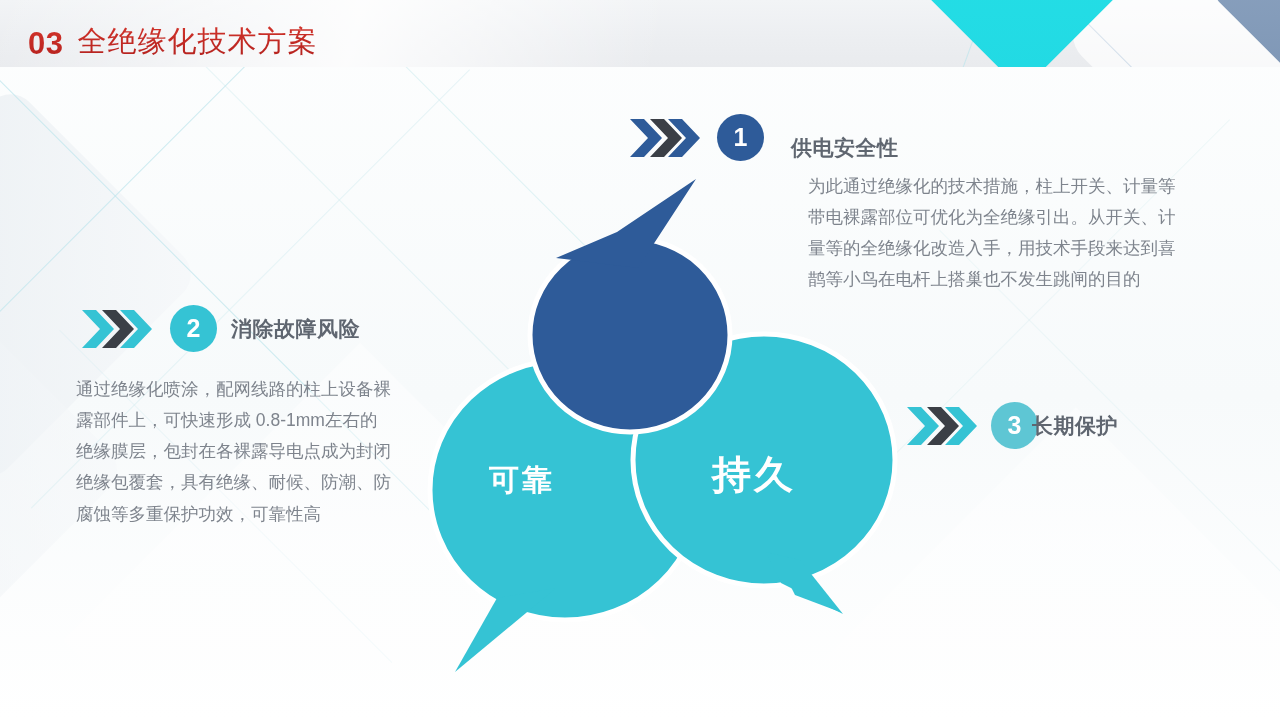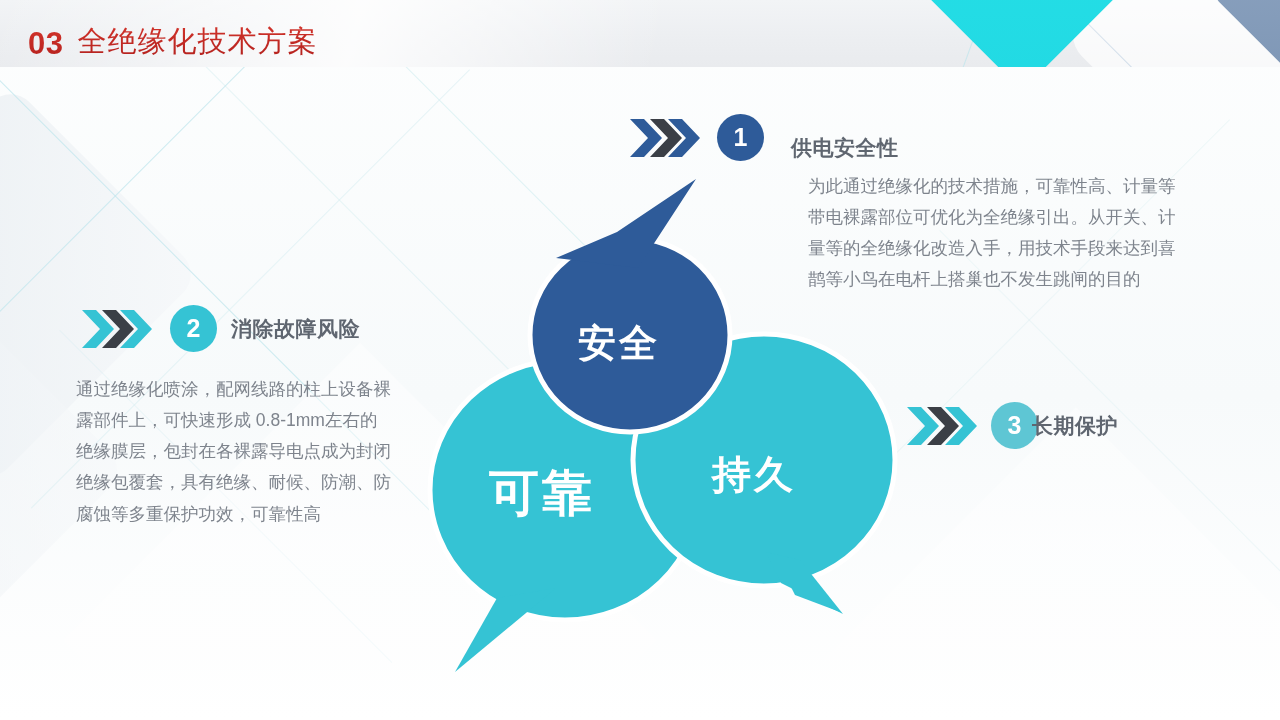--- a/index.html
+++ b/index.html
@@ -63,21 +63,21 @@
     -webkit-background-clip:text;background-clip:text;color:transparent;
   }
 
   
   .bubbles{position:absolute;left:0;top:0;width:1280px;height:720px;z-index:6;}
   .bub-label{
     position:absolute;color:#fff;font-weight:bold;z-index:8;
     white-space:nowrap;letter-spacing:3px;
   }
   .lab-safe{left:578px;top:318px;font-size:38px;}
-  .lab-rel{left:489px;top:460px;font-size:50px;}
+  .lab-rel{left:489px;top:460px;font-size:30px;}
   .lab-dur{left:712px;top:448px;font-size:39px;}
 
   
   .sec{position:absolute;z-index:12;}
   .sec-head{display:flex;align-items:center;}
   .chevs{display:block;}
   .num-circle{
     width:47px;height:47px;border-radius:50%;
     display:flex;align-items:center;justify-content:center;
     color:#ffffff;font-size:25px;font-weight:bold;flex:none;
@@ -170,35 +170,34 @@
     </g>
 
     <g>
       <path d="M 530,335
                a 100,97 0 1,1 200,0
                a 100,97 0 1,1 -200,0 Z" fill="#2e5b99" stroke="#ffffff" stroke-width="5"></path>
       <path d="M 556,258 L 617,232 L 696,179 L 638,268 Z" fill="#2e5b99"></path>
     </g>
   </svg>
 
-  <div class="bub-label lab-safe">安全</div>
   <div class="bub-label lab-rel">可靠</div>
   <div class="bub-label lab-dur">持久</div>
 
   <div class="sec" id="sec1">
     <div class="sec-head">
       <svg class="chevs" width="72" height="46" viewBox="0 0 72 46">
         <path d="M2,4 L20,23 L2,42 L16,42 L34,23 L16,4 Z" fill="#2e5b99"></path>
         <path d="M22,4 L40,23 L22,42 L36,42 L54,23 L36,4 Z" fill="#3b3f46"></path>
         <path d="M40,4 L58,23 L40,42 L54,42 L72,23 L54,4 Z" fill="#2e5b99"></path>
       </svg>
       <div class="num-circle">1</div>
       <div class="sec-title s1title">供电安全性</div>
     </div>
-    <div class="sec-body">为此通过绝缘化的技术措施，可靠性高、计量等带电裸露部位可优化为全绝缘引出。从开关、计量等的全绝缘化改造入手，用技术手段来达到喜鹊等小鸟在电杆上搭巢也不发生跳闸的目的</div>
+    <div class="sec-body">为此通过绝缘化的技术措施，柱上开关、计量等带电裸露部位可优化为全绝缘引出。从开关、计量等的全绝缘化改造入手，用技术手段来达到喜鹊等小鸟在电杆上搭巢也不发生跳闸的目的</div>
   </div>
 
   <div class="sec" id="sec2">
     <div class="sec-head">
       <svg class="chevs" width="72" height="46" viewBox="0 0 72 46">
         <path d="M2,4 L20,23 L2,42 L16,42 L34,23 L16,4 Z" fill="#35c3d4"></path>
         <path d="M22,4 L40,23 L22,42 L36,42 L54,23 L36,4 Z" fill="#3b3f46"></path>
         <path d="M40,4 L58,23 L40,42 L54,42 L72,23 L54,4 Z" fill="#35c3d4"></path>
       </svg>
       <div class="num-circle">2</div>

